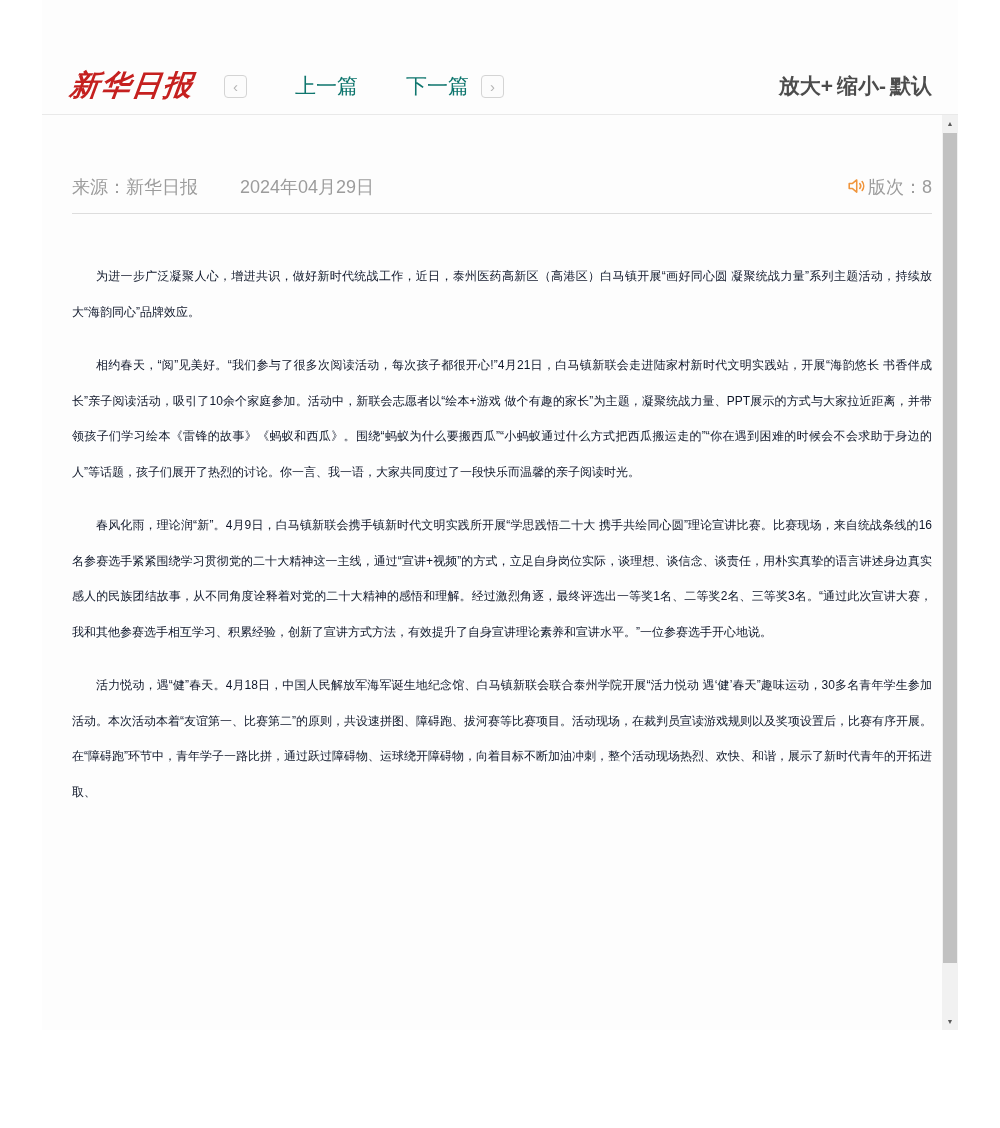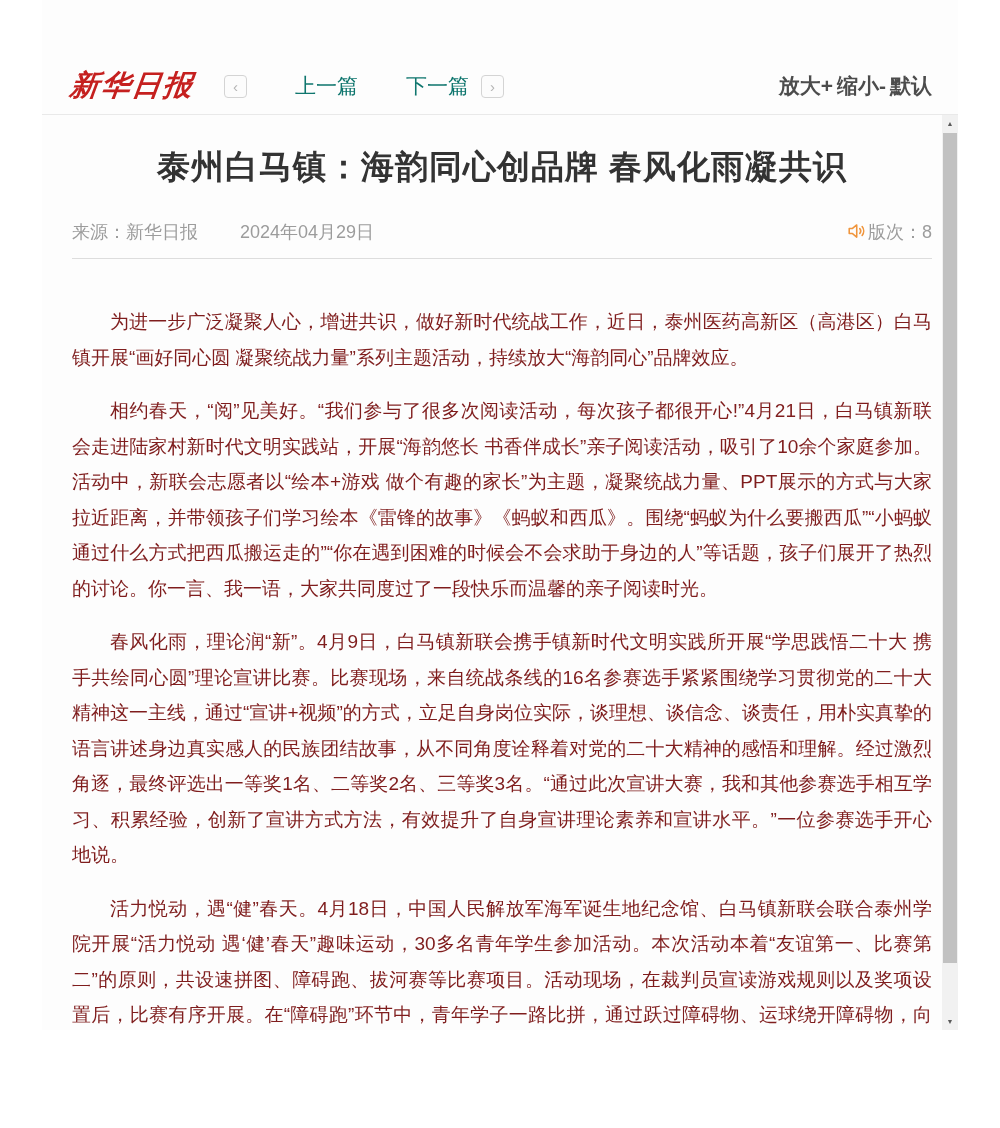--- a/index.html
+++ b/index.html
@@ -27,21 +27,21 @@
 
   .title { text-align:center; font-size:33px; font-weight:bold; color:#333333; letter-spacing:1px; }
 
   .meta-row { display:flex; align-items:center; margin-top:30px; color:#9c9c9c; font-size:18px; }
   .meta-date { margin-left:42px;text-align:right; }
   .meta-right { margin-left:auto; display:flex; align-items:flex-start; }
   .speaker-btn { display:flex; align-items:center; cursor:pointer; }
   .meta-divider { border-bottom:1px solid #dddddd; margin-top:14px; }
 
   .body-text { margin-top:45px; }
-  .body-text p { font-size:19px; line-height:35.5px; color:#7f1d1d; text-indent:2em;
+  .body-text p { font-size:12px; line-height:35.5px; color:#0f172a; text-indent:2em;
                  text-align:justify; margin-bottom:18px; }
 
   
   .scrollbar { position:absolute; top:0; right:0; width:16px; height:915px; background:#f1f1f1; }
   .scroll-arrow { position:absolute; left:0; width:16px; height:17px; display:flex;
                   align-items:center; justify-content:center; color:#5a5a5a; font-size:7px; cursor:pointer; }
   .scroll-arrow.up { top:0; }
   .scroll-arrow.down { bottom:0; }
   .scroll-thumb { position:absolute; top:18px; left:1px; width:14px; height:830px;
                   background:#c1c1c1; cursor:grab; }
@@ -66,21 +66,20 @@
       </div>
       <div class="font-controls">
         <span>放大+</span>
         <span>缩小-</span>
         <span>默认</span>
       </div>
     </div>
 
     <div class="viewport">
       <div class="article">
-        <h1 class="title">泰州白马镇：海韵同心创品牌 春风化雨凝共识</h1>
 
         <div class="meta-row">
           <span>来源：新华日报</span>
           <span class="meta-date">2024年04月29日</span>
           <div class="meta-right">
             <span class="speaker-btn">
               <svg width="22" height="22" viewBox="0 0 24 24">
                 <path d="M3.5 9.2 v5.6 h3.6 l4.6 3.8 V5.4 L7.1 9.2 Z" fill="none" stroke="#f0953c" stroke-width="1.7" stroke-linejoin="round"></path>
                 <path d="M15 9.3 a4.2 4.2 0 0 1 0 5.4" fill="none" stroke="#f0953c" stroke-width="1.7" stroke-linecap="round"></path>
                 <path d="M17.6 7.2 a7.6 7.6 0 0 1 0 9.6" fill="none" stroke="#f0953c" stroke-width="1.7" stroke-linecap="round"></path>

